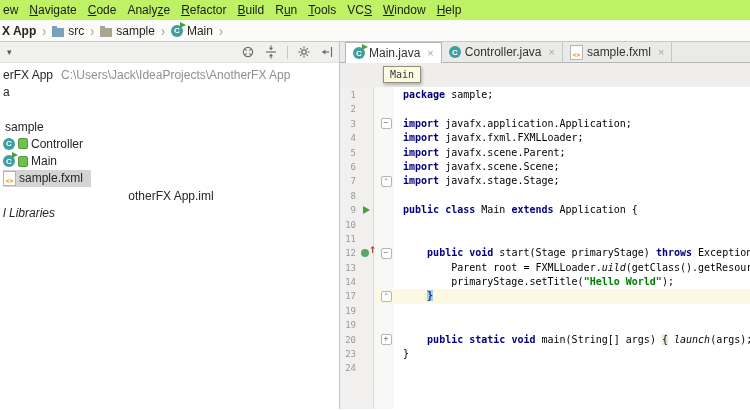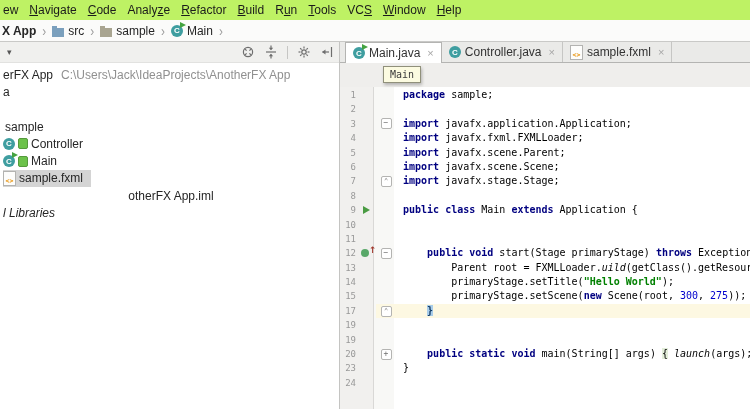--- a/index.html
+++ b/index.html
@@ -229,21 +229,20 @@
           <div class="code-row"><div class="g-num">5</div><div class="g-icon"></div><div class="g-fold"></div><div class="c-text"><span class="c-k">import</span><span class="c-p"> javafx.scene.Parent;</span></div></div>
           <div class="code-row"><div class="g-num">6</div><div class="g-icon"></div><div class="g-fold"></div><div class="c-text"><span class="c-k">import</span><span class="c-p"> javafx.scene.Scene;</span></div></div>
           <div class="code-row"><div class="g-num">7</div><div class="g-icon"></div><div class="g-fold"><span class="fold-box end">⌃</span></div><div class="c-text"><span class="c-k">import</span><span class="c-p"> javafx.stage.Stage;</span></div></div>
           <div class="code-row"><div class="g-num">8</div><div class="g-icon"></div><div class="g-fold"></div><div class="c-text"></div></div>
           <div class="code-row"><div class="g-num">9</div><div class="g-icon"><span class="gut-run"></span></div><div class="g-fold"></div><div class="c-text"><span class="c-k">public</span><span class="c-p"> </span><span class="c-k">class</span><span class="c-p"> Main </span><span class="c-k">extends</span><span class="c-p"> Application {</span></div></div>
           <div class="code-row"><div class="g-num">10</div><div class="g-icon"></div><div class="g-fold"></div><div class="c-text"></div></div>
           <div class="code-row"><div class="g-num">11</div><div class="g-icon"></div><div class="g-fold"></div></div>
           <div class="code-row"><div class="g-num">12</div><div class="g-icon"><span class="gut-ovr"></span><span class="gut-ovr-arrow">↑</span></div><div class="g-fold"><span class="fold-box">−</span></div><div class="c-text"><span class="c-p">    </span><span class="c-k">public</span><span class="c-p"> </span><span class="c-k">void</span><span class="c-p"> start(Stage primaryStage) </span><span class="c-k">throws</span><span class="c-p"> Exception {</span></div></div>
           <div class="code-row"><div class="g-num">13</div><div class="g-icon"></div><div class="g-fold"></div><div class="c-text"><span class="c-p">        Parent root = FXMLLoader.</span><span class="c-i">uild</span><span class="c-p">(getClass().getResource(</span></div></div>
           <div class="code-row"><div class="g-num">14</div><div class="g-icon"></div><div class="g-fold"></div><div class="c-text"><span class="c-p">        primaryStage.setTitle(</span><span class="c-s">"Hello World"</span><span class="c-p">);</span></div></div>
-          <div class="code-row"><div class="g-num">15</div><div class="g-icon"></div><div class="g-fold"></div><div class="c-text"><span class="c-p">        primaryStage.setScene(</span><span class="c-k">new</span><span class="c-p"> Scene(root, </span><span class="c-num">300</span><span class="c-p">, </span><span class="c-num">275</span><span class="c-p">));</span></div></div>
           <div class="code-row hl"><div class="g-num">17</div><div class="g-icon"></div><div class="g-fold"><span class="fold-box end">⌃</span></div><div class="c-text"><span class="c-p">    </span><span class="c-b">}</span></div></div>
           <div class="code-row"><div class="g-num">19</div><div class="g-icon"></div><div class="g-fold"></div><div class="c-text"></div></div>
           <div class="code-row"><div class="g-num">19</div><div class="g-icon"></div><div class="g-fold"></div><div class="c-text"></div></div>
           <div class="code-row"><div class="g-num">20</div><div class="g-icon"></div><div class="g-fold"><span class="fold-box">+</span></div><div class="c-text"><span class="c-p">    </span><span class="c-k">public</span><span class="c-p"> </span><span class="c-k">static</span><span class="c-p"> </span><span class="c-k">void</span><span class="c-p"> main(String[] args) </span><span class="c-f">{</span><span class="c-p"> </span><span class="c-i">launch</span><span class="c-p">(args); </span></div></div>
           <div class="code-row"><div class="g-num">23</div><div class="g-icon"></div><div class="g-fold"></div><div class="c-text"><span class="c-p">}</span></div></div>
           <div class="code-row"><div class="g-num">24</div><div class="g-icon"></div><div class="g-fold"></div><div class="c-text"></div></div>
         </div>
     </div>
     <div class="tooltip">Main</div>
   </div>

